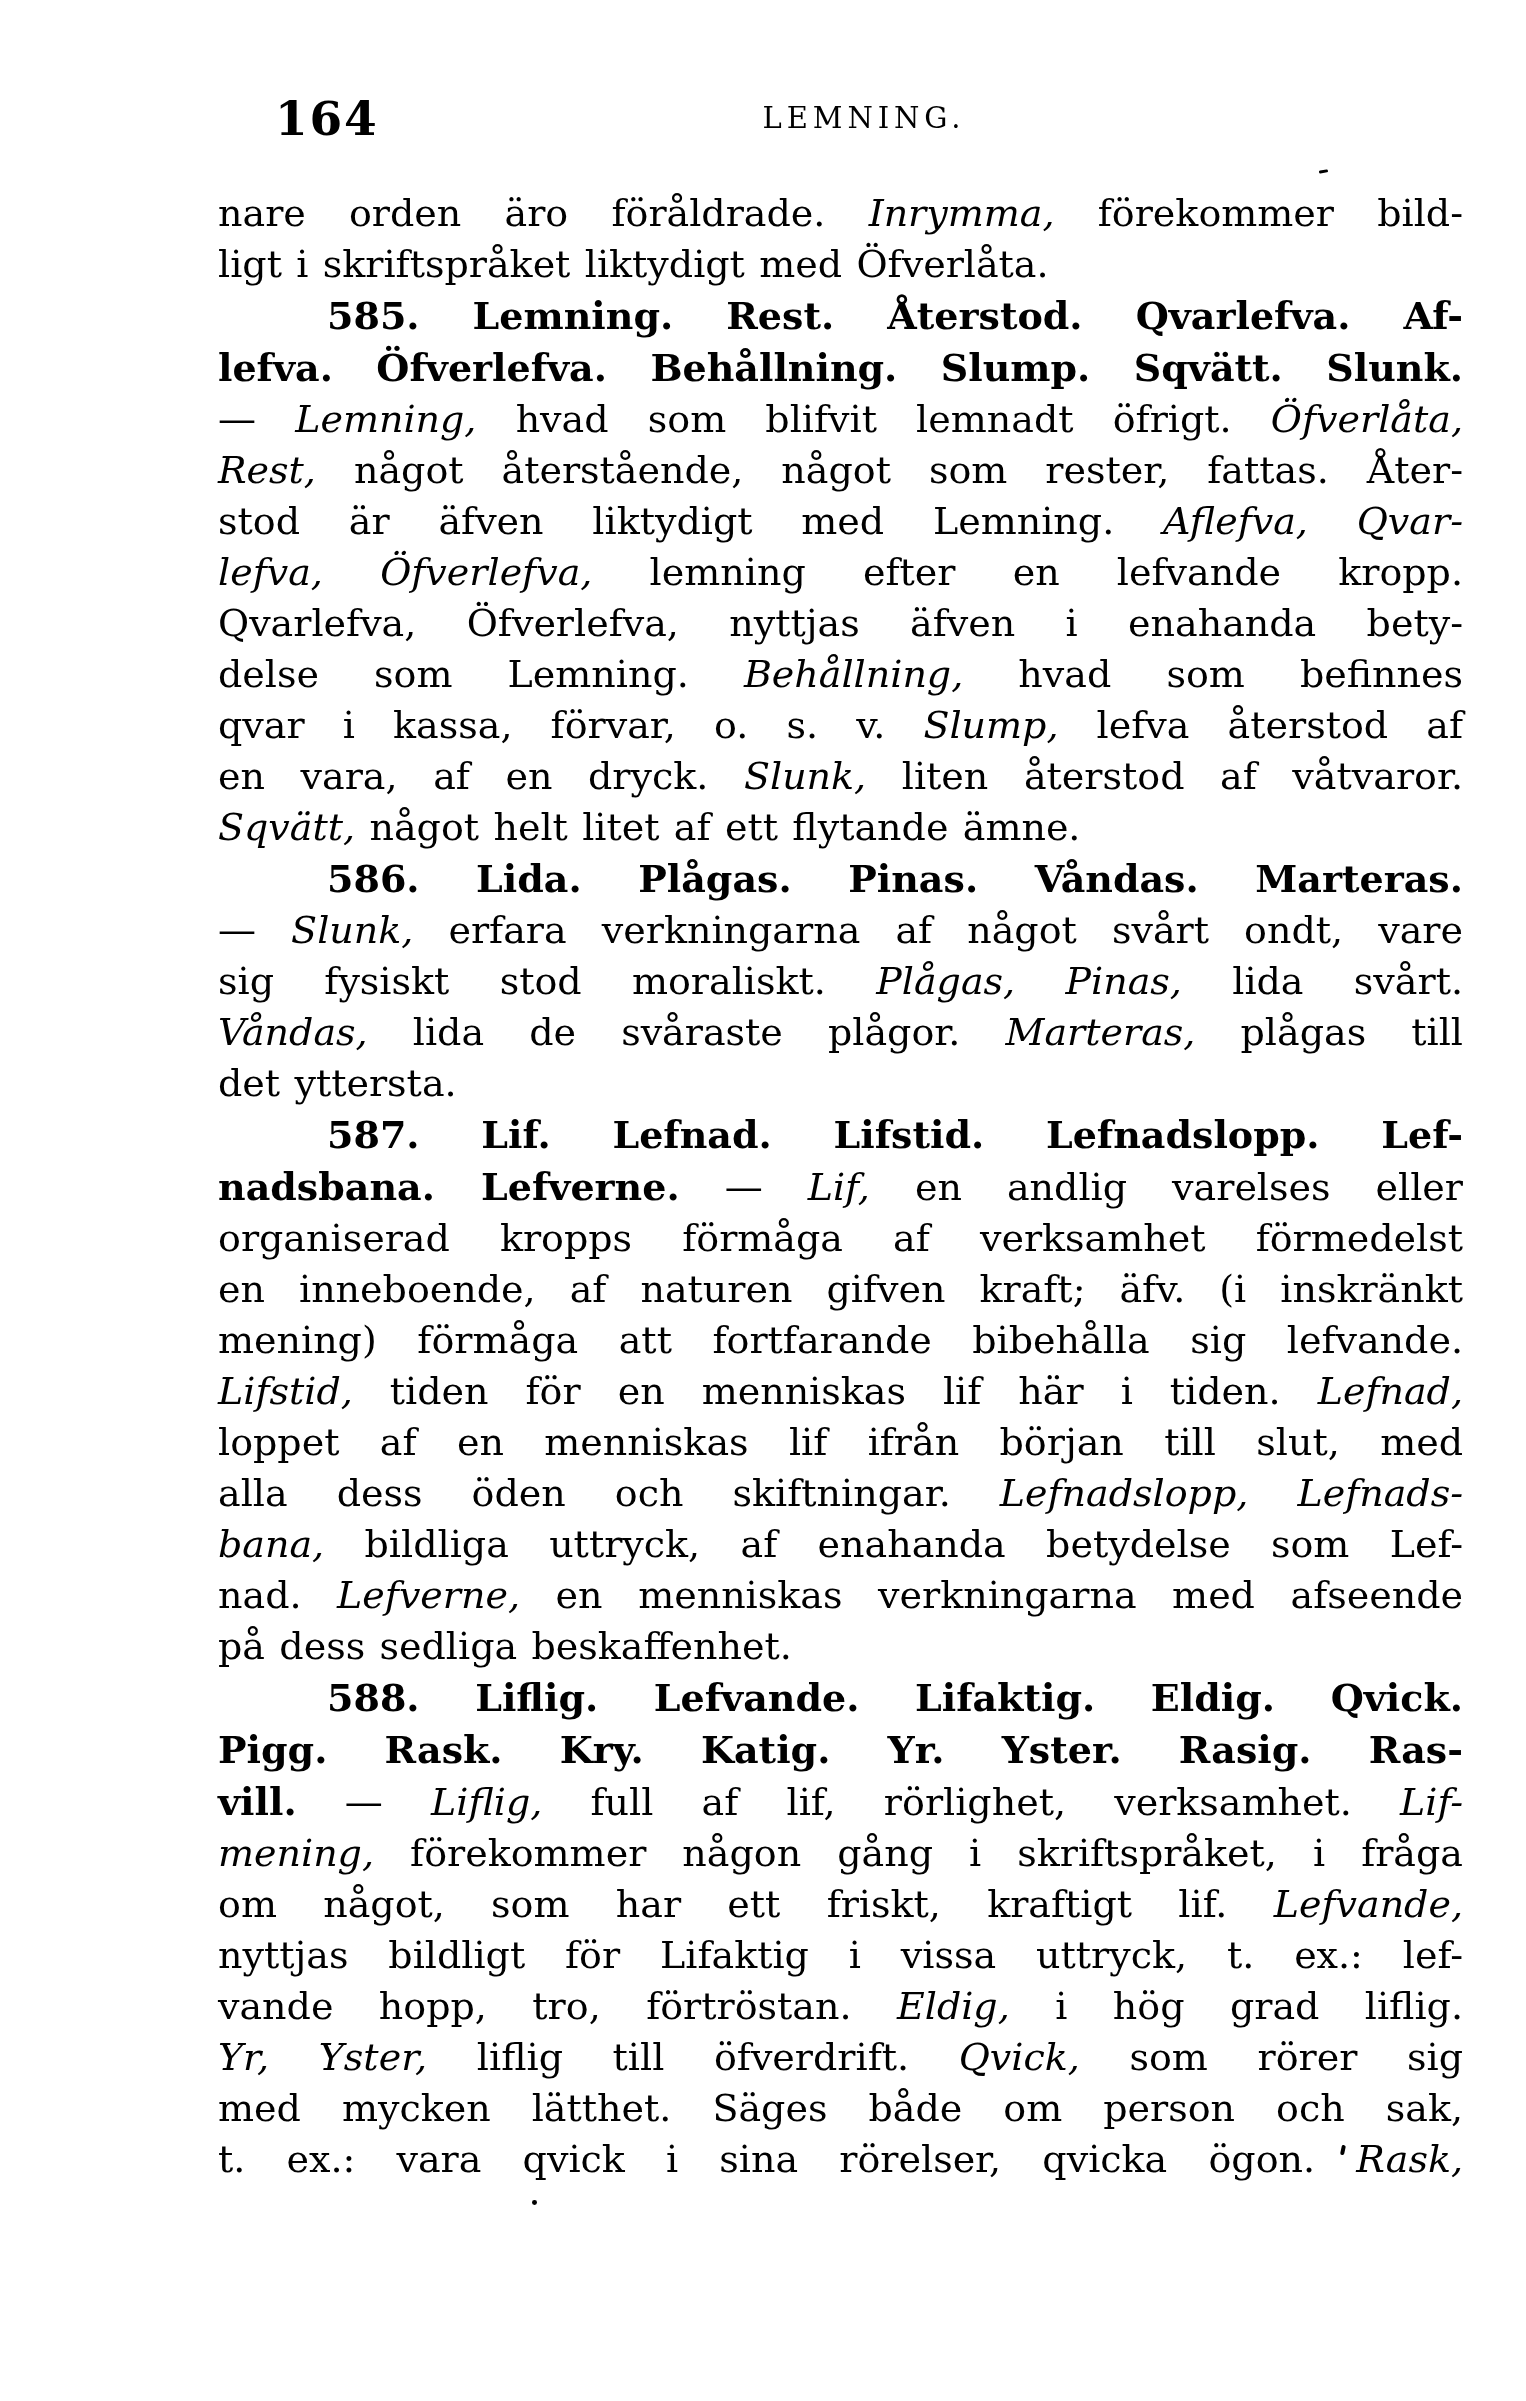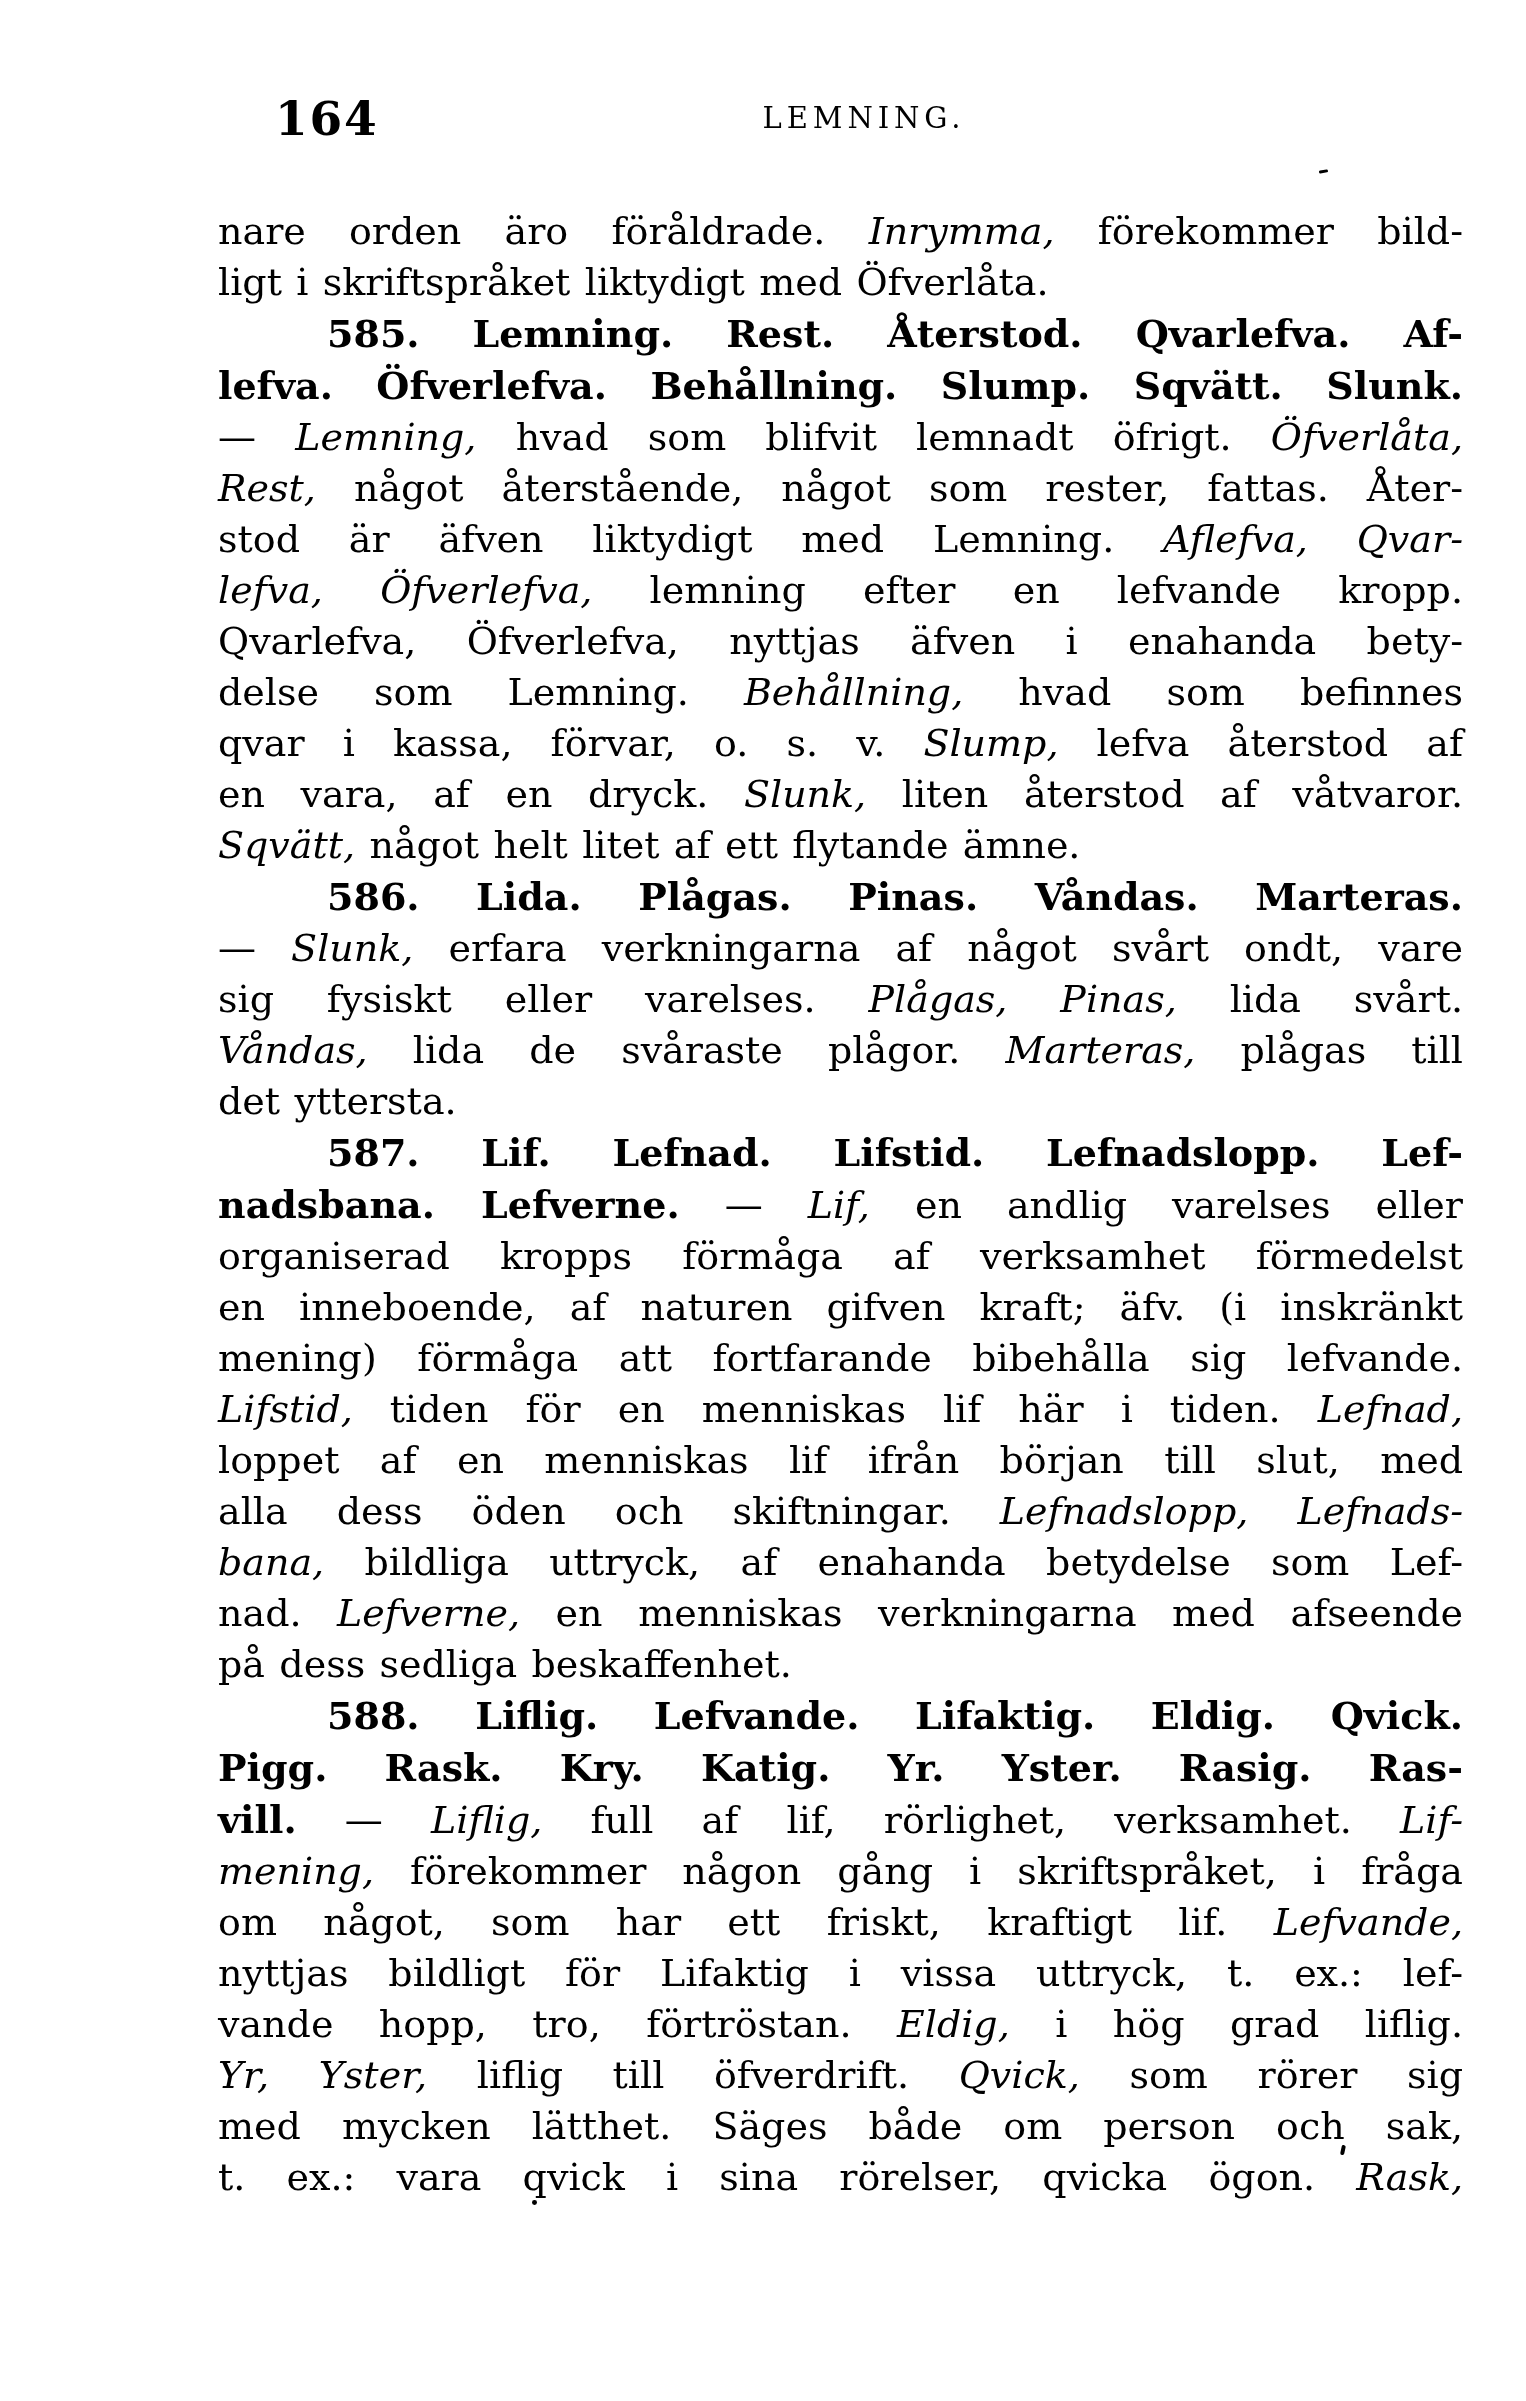--- a/index.html
+++ b/index.html
@@ -12,21 +12,21 @@
   .page{position:absolute;inset:0;border-radius:16px;}
   .pagenum{
     position:absolute;left:275px;top:91px;
     font-size:47px;font-weight:bold;letter-spacing:1.8px;
   }
   .runhead{
     position:absolute;left:864px;top:101px;transform:translateX(-50%);
     font-size:29px;letter-spacing:4.9px;white-space:nowrap;
   }
   .textblock{
-    position:absolute;left:218px;top:206px;width:1245px;
+    position:absolute;left:218px;top:188px;width:1245px;
   }
   .line{
     font-size:38px;line-height:51px;
     word-spacing:0.06em;white-space:normal;
   }
   .line.j{text-align:justify;text-align-last:justify;}
   .line.ind{text-indent:109px;}
   .s-b{font-weight:bold;}
   .s-i{font-style:italic;}
   .artifact{position:absolute;background:#000;}
@@ -52,21 +52,21 @@
       <div class="line j"><span class="s-i">Rest,</span><span class="s-r"> något återstående, något som rester, fattas. Åter-</span></div>
       <div class="line j"><span class="s-r">stod är äfven liktydigt med Lemning. </span><span class="s-i">Aflefva, Qvar-</span></div>
       <div class="line j"><span class="s-i">lefva, Öfverlefva,</span><span class="s-r"> lemning efter en lefvande kropp.</span></div>
       <div class="line j"><span class="s-r">Qvarlefva, Öfverlefva, nyttjas äfven i enahanda bety-</span></div>
       <div class="line j"><span class="s-r">delse som Lemning. </span><span class="s-i">Behållning,</span><span class="s-r"> hvad som befinnes</span></div>
       <div class="line j"><span class="s-r">qvar i kassa, förvar, o. s. v. </span><span class="s-i">Slump,</span><span class="s-r"> lefva återstod af</span></div>
       <div class="line j"><span class="s-r">en vara, af en dryck. </span><span class="s-i">Slunk,</span><span class="s-r"> liten återstod af våtvaror.</span></div>
       <div class="line"><span class="s-i">Sqvätt,</span><span class="s-r"> något helt litet af ett flytande ämne.</span></div>
       <div class="line j ind"><span class="s-b">586. Lida. Plågas. Pinas. Våndas. Marteras.</span></div>
       <div class="line j"><span class="s-r">— </span><span class="s-i">Slunk,</span><span class="s-r"> erfara verkningarna af något svårt ondt, vare</span></div>
-      <div class="line j"><span class="s-r">sig fysiskt eller varelses. </span><span class="s-i">Plågas, Pinas,</span><span class="s-r"> lida svårt.</span></div>
+      <div class="line j"><span class="s-r">sig fysiskt stod moraliskt. </span><span class="s-i">Plågas, Pinas,</span><span class="s-r"> lida svårt.</span></div>
       <div class="line j"><span class="s-i">Våndas,</span><span class="s-r"> lida de svåraste plågor. </span><span class="s-i">Marteras,</span><span class="s-r"> plågas till</span></div>
       <div class="line"><span class="s-r">det yttersta.</span></div>
       <div class="line j ind"><span class="s-b">587. Lif. Lefnad. Lifstid. Lefnadslopp. Lef-</span></div>
       <div class="line j"><span class="s-b">nadsbana. Lefverne.</span><span class="s-r"> — </span><span class="s-i">Lif,</span><span class="s-r"> en andlig varelses eller</span></div>
       <div class="line j"><span class="s-r">organiserad kropps förmåga af verksamhet förmedelst</span></div>
       <div class="line j"><span class="s-r">en inneboende, af naturen gifven kraft; äfv. (i inskränkt</span></div>
       <div class="line j"><span class="s-r">mening) förmåga att fortfarande bibehålla sig lefvande.</span></div>
       <div class="line j"><span class="s-i">Lifstid,</span><span class="s-r"> tiden för en menniskas lif här i tiden. </span><span class="s-i">Lefnad,</span></div>
       <div class="line j"><span class="s-r">loppet af en menniskas lif ifrån början till slut, med</span></div>
       <div class="line j"><span class="s-r">alla dess öden och skiftningar. </span><span class="s-i">Lefnadslopp, Lefnads-</span></div>

